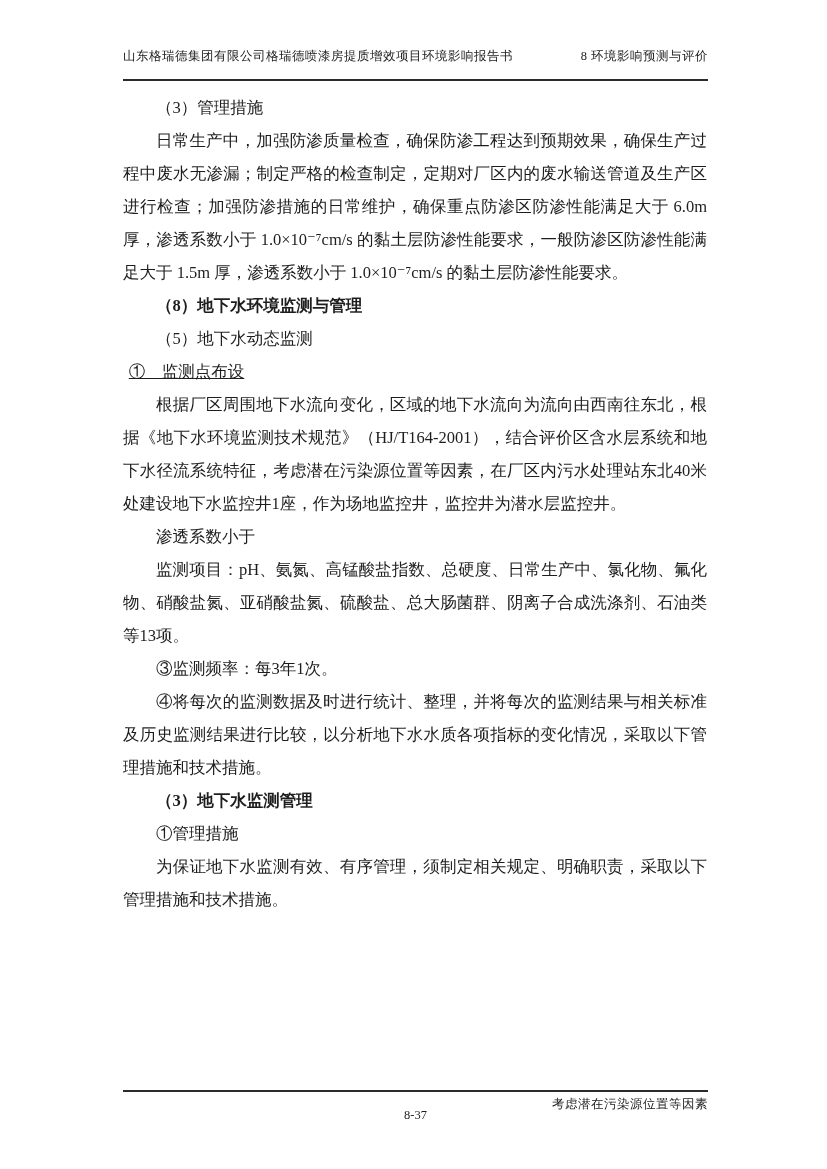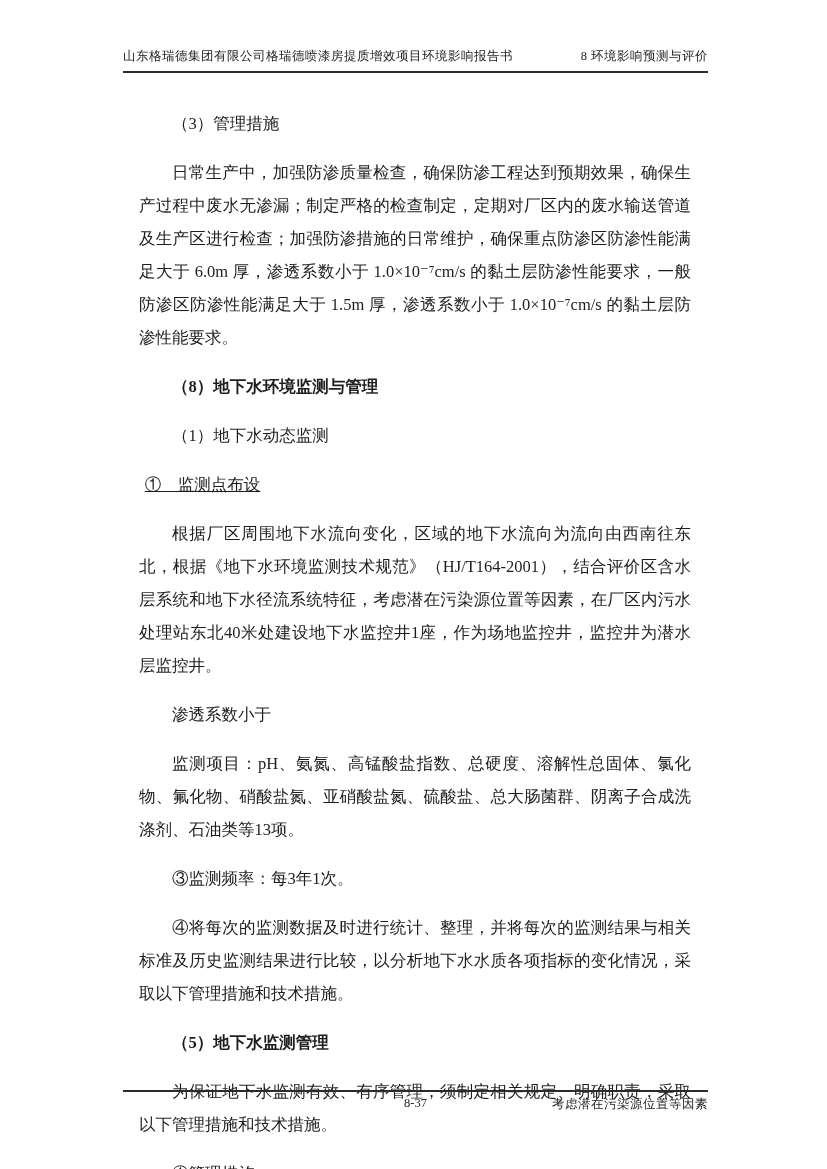--- a/index.html
+++ b/index.html
@@ -16,52 +16,52 @@
 
   .header {
     position: absolute;
     left: 123px;
     right: 119px;
     top: 48px;
     border-bottom: 2px solid #2b2b2b;
     display: flex;
     justify-content: space-between;
     align-items: flex-end;
-    padding-bottom: 6px;
+    padding-bottom: 14px;
     font-size: 12.5px;
     letter-spacing: 0.5px;
     white-space: nowrap;
   }
 
   .content {
     position: absolute;
     left: 123px;
     width: 584px;
     top: 91px;
     font-size: 16.5px;
     line-height: 33px;
     text-align: justify;
     text-justify: inter-character;
   }
   .content p {
-    margin: 16px;
+    margin: 0;
     text-indent: 2em;
     white-space: pre-wrap;
     word-break: break-all;
   }
   .content p.bold { font-weight: bold; }
   .content p.sm-indent { text-indent: 0.35em; text-decoration: underline; }
 
   .footer {
     position: absolute;
     left: 123px;
     right: 119px;
     top: 1090px;
     border-top: 2px solid #2b2b2b;
-    padding-top: 4px;
+    padding-top: 16px;
     font-size: 12.5px;
     text-align: center;
   }
   .footer .company {
     position: absolute;
     right: 0;
     top: 4px;
     letter-spacing: 0.5px;
   }
 </style>
@@ -72,30 +72,30 @@
 
   <div class="header">
     <span>山东格瑞德集团有限公司格瑞德喷漆房提质增效项目环境影响报告书</span>
     <span>8 环境影响预测与评价</span>
   </div>
 
   <div class="content">
     <p>（3）管理措施</p>
     <p>日常生产中，加强防渗质量检查，确保防渗工程达到预期效果，确保生产过程中废水无渗漏；制定严格的检查制定，定期对厂区内的废水输送管道及生产区进行检查；加强防渗措施的日常维护，确保重点防渗区防渗性能满足大于 6.0m 厚，渗透系数小于 1.0×10⁻⁷cm/s 的黏土层防渗性能要求，一般防渗区防渗性能满足大于 1.5m 厚，渗透系数小于 1.0×10⁻⁷cm/s 的黏土层防渗性能要求。</p>
     <p class="bold">（8）地下水环境监测与管理</p>
-    <p>（1）地下水动态监测</p>
+    <p>（5）地下水动态监测</p>
     <p class="sm-indent">①　监测点布设</p>
     <p>根据厂区周围地下水流向变化，区域的地下水流向为流向由西南往东北，根据《地下水环境监测技术规范》（HJ/T164-2001），结合评价区含水层系统和地下水径流系统特征，考虑潜在污染源位置等因素，在厂区内污水处理站东北40米处建设地下水监控井1座，作为场地监控井，监控井为潜水层监控井。</p>
     <p>渗透系数小于</p>
-    <p>监测项目：pH、氨氮、高锰酸盐指数、总硬度、溶解性总固体、氯化物、氟化物、硝酸盐氮、亚硝酸盐氮、硫酸盐、总大肠菌群、阴离子合成洗涤剂、石油类等13项。</p>
+    <p>监测项目：pH、氨氮、高锰酸盐指数、总硬度、日常生产中、氯化物、氟化物、硝酸盐氮、亚硝酸盐氮、硫酸盐、总大肠菌群、阴离子合成洗涤剂、石油类等13项。</p>
     <p>③监测频率：每3年1次。</p>
     <p>④将每次的监测数据及时进行统计、整理，并将每次的监测结果与相关标准及历史监测结果进行比较，以分析地下水水质各项指标的变化情况，采取以下管理措施和技术措施。</p>
-    <p class="bold">（5）地下水监测管理</p>
+    <p class="bold">（3）地下水监测管理</p>
+    <p>①管理措施</p>
     <p>为保证地下水监测有效、有序管理，须制定相关规定、明确职责，采取以下管理措施和技术措施。</p>
-    <p>①管理措施</p>
   </div>
 
   <div class="footer">
     <span>8-37</span>
     <span class="company">考虑潜在污染源位置等因素</span>
   </div>
 
 </div>
 
 </body></html>

